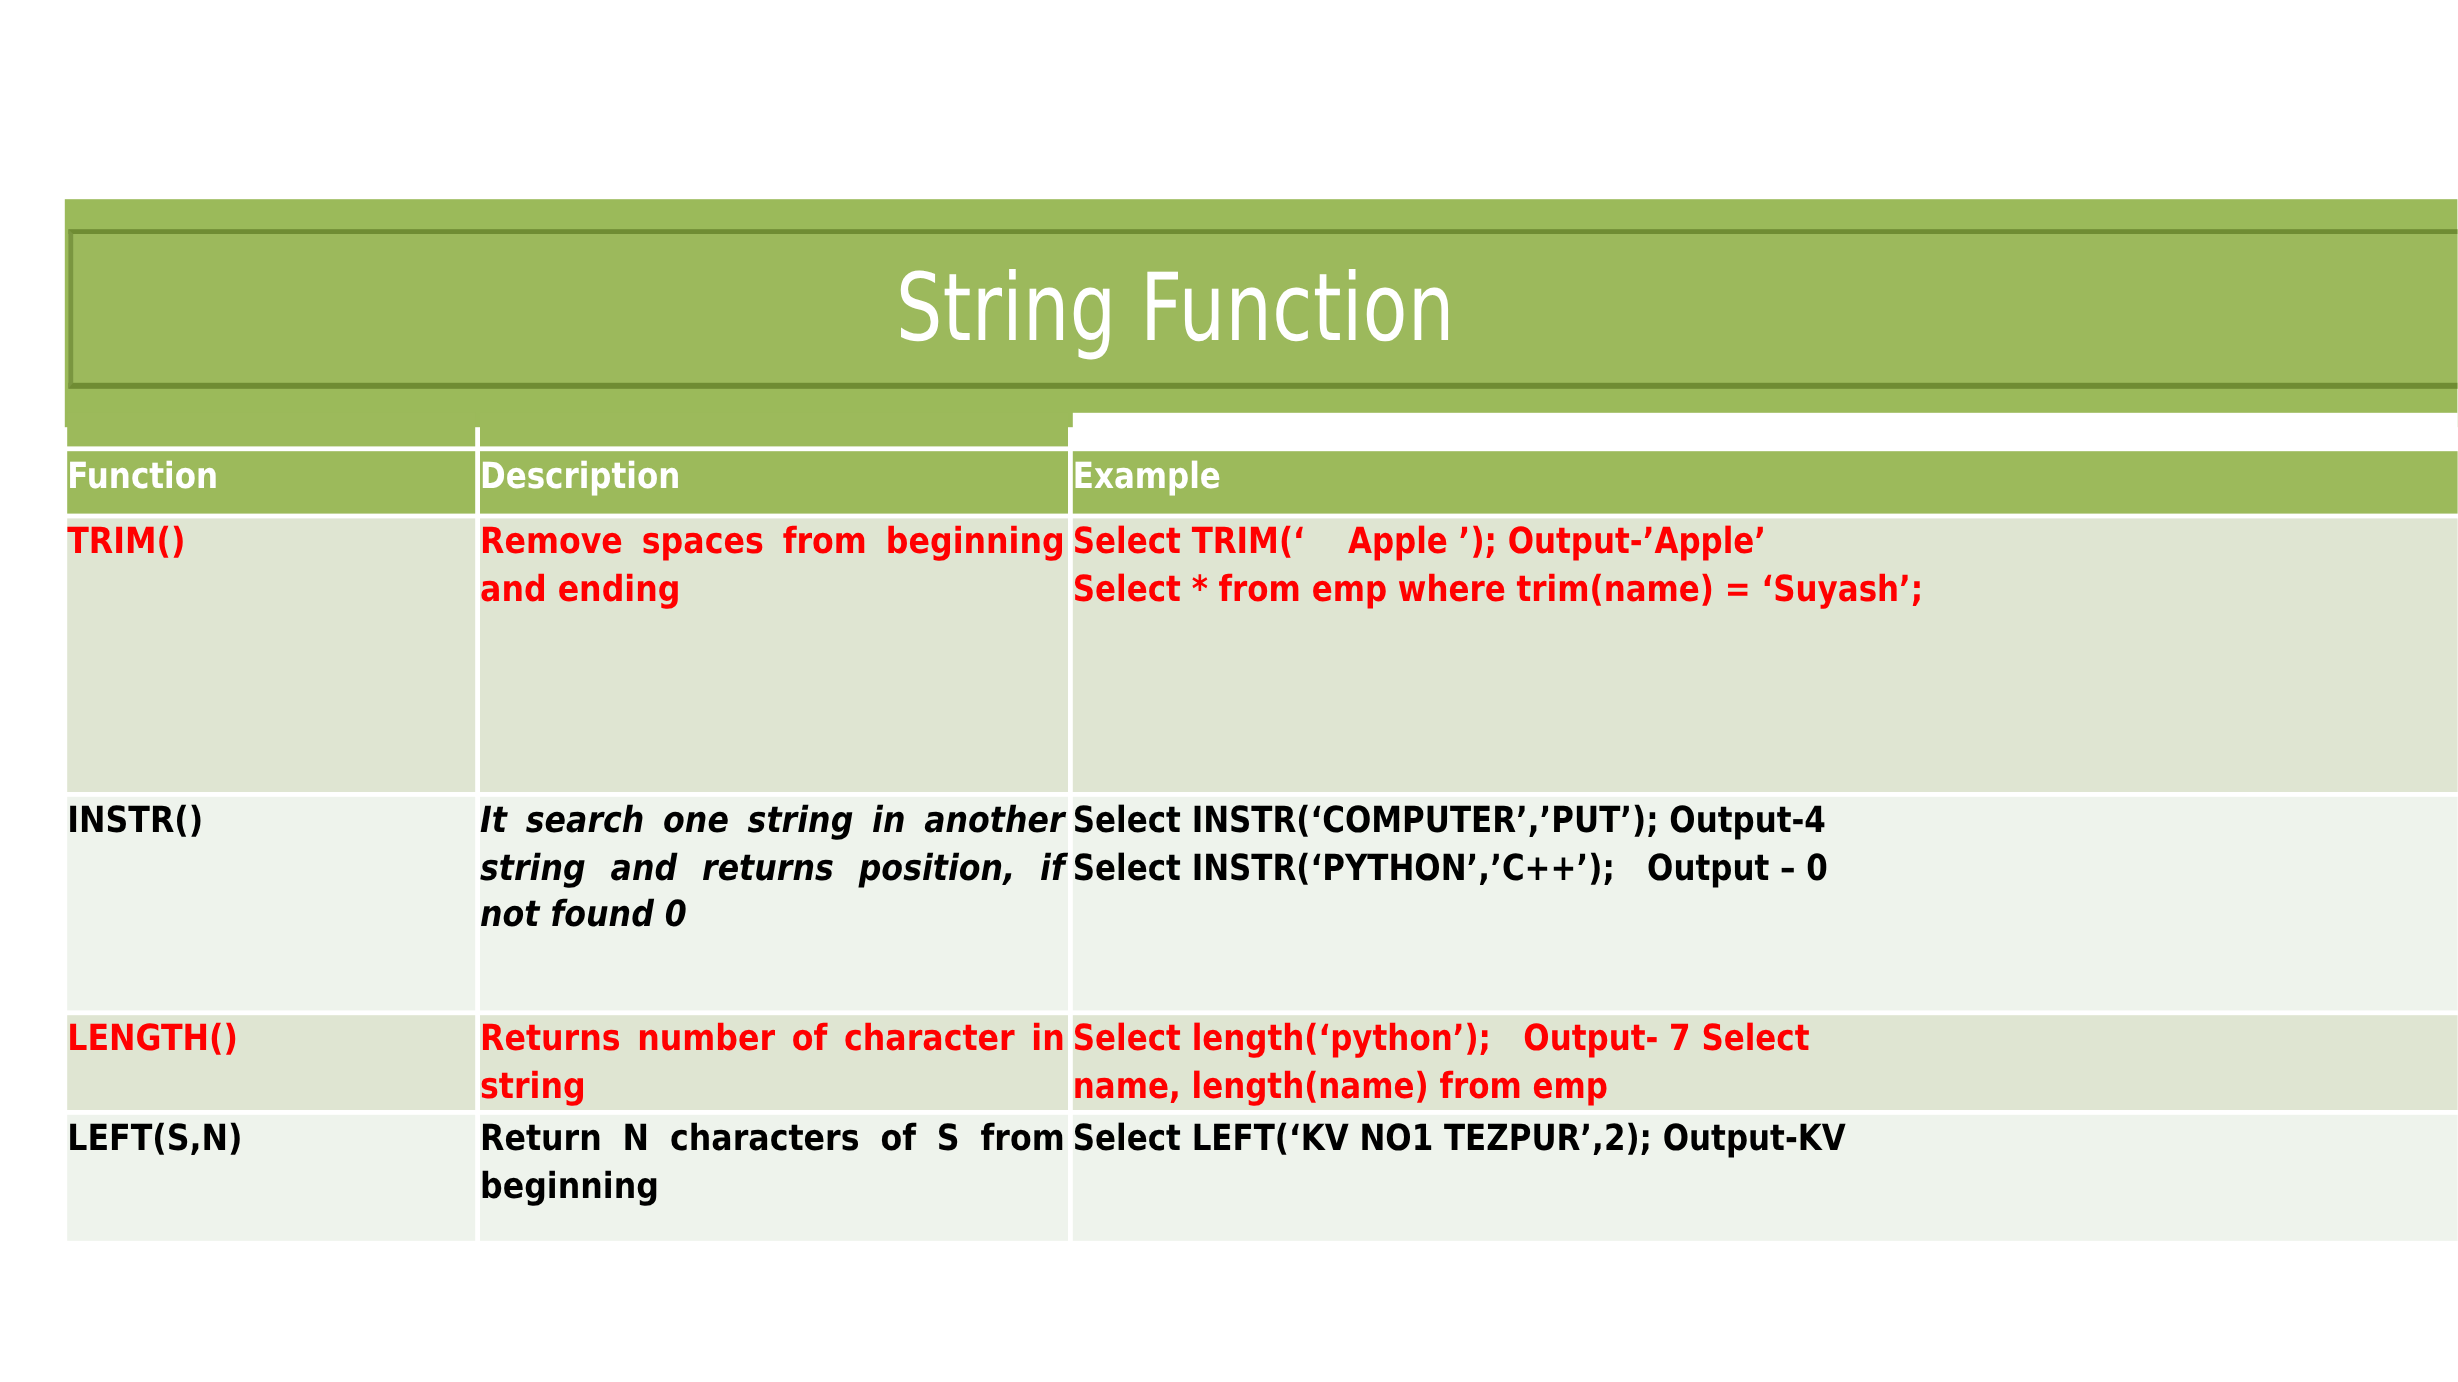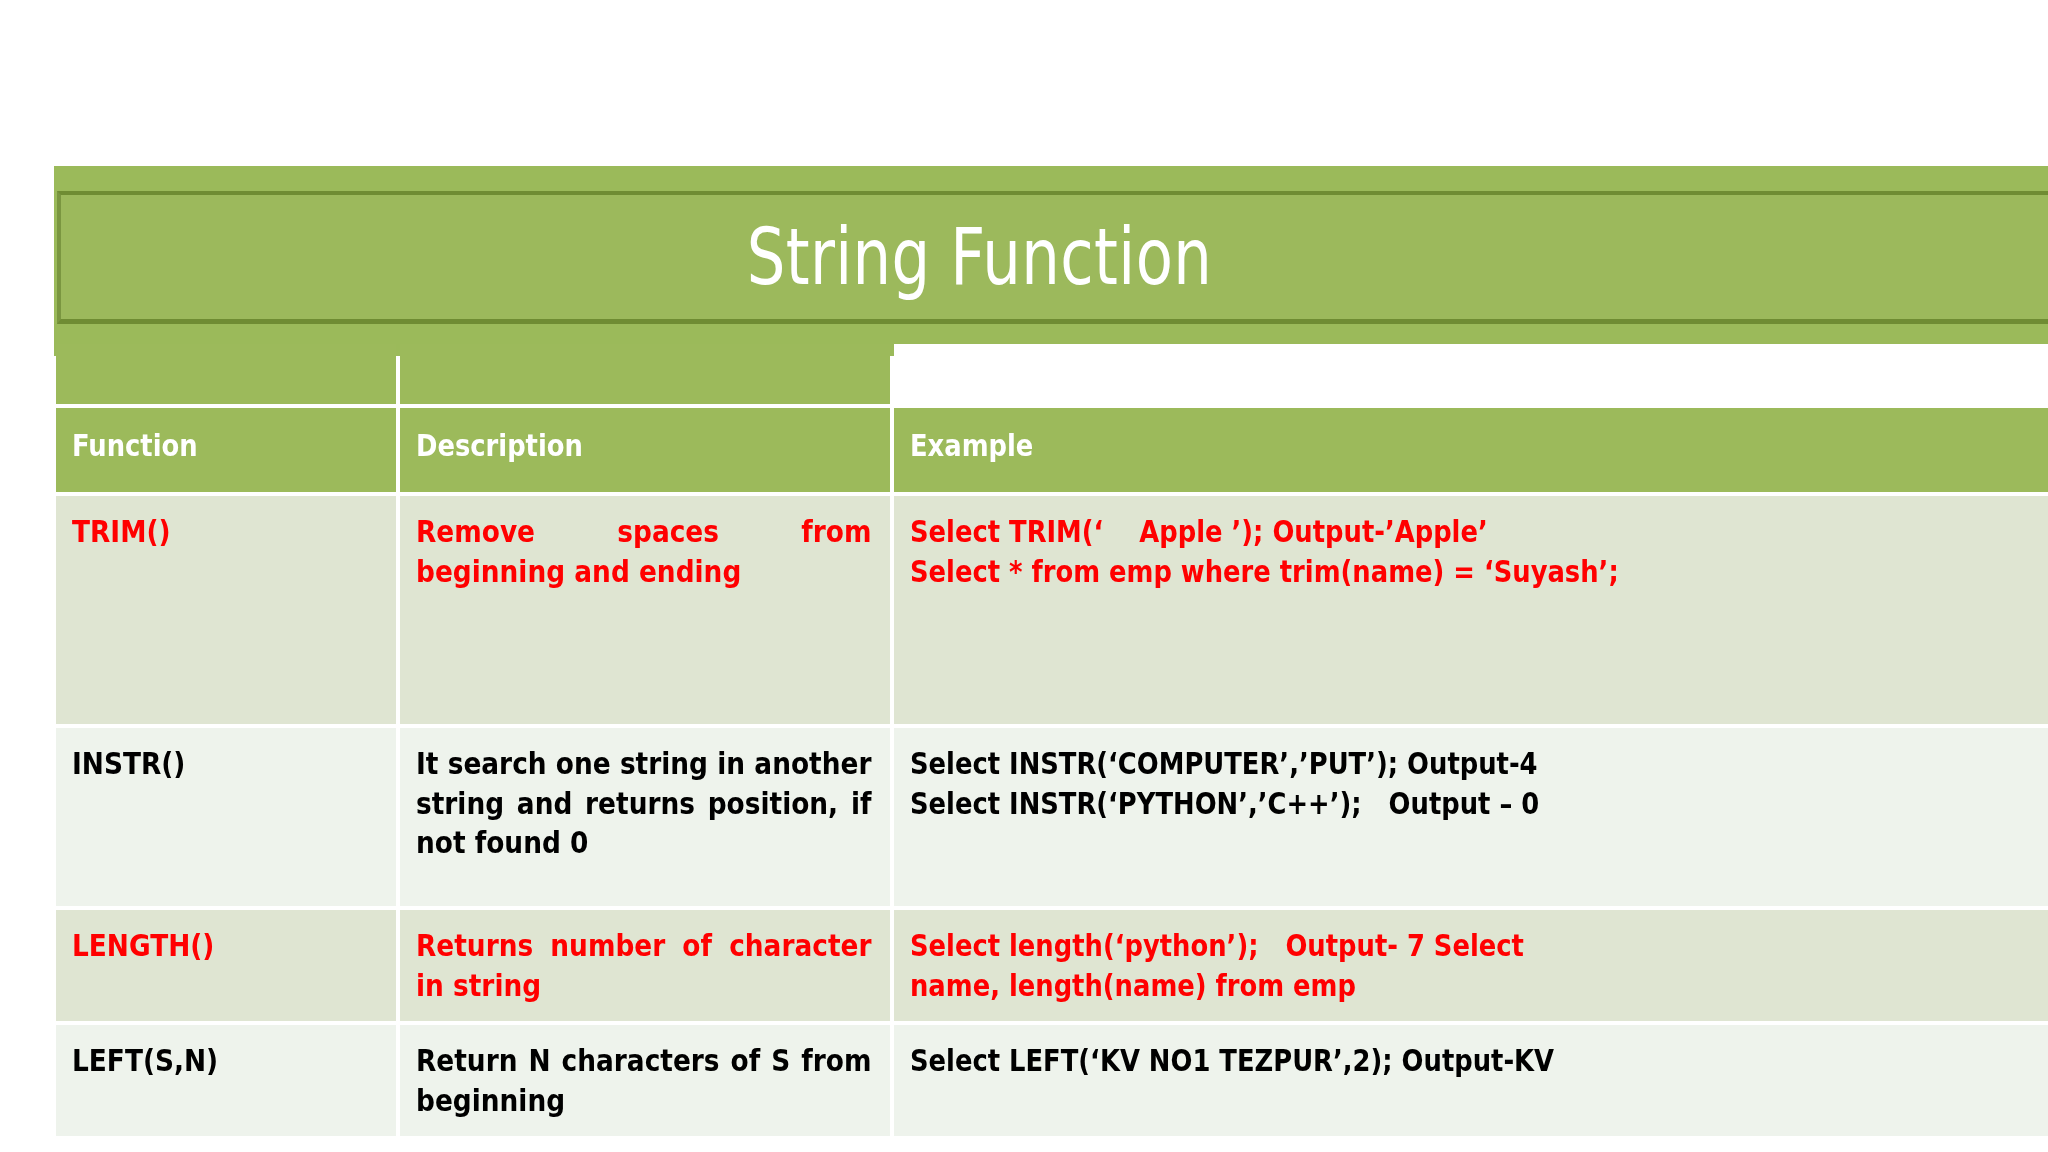--- a/index.html
+++ b/index.html
@@ -66,21 +66,21 @@
     top: 340px;
     width: 1996px;
   }
   table.fn-table {
     border-collapse: separate;
     border-spacing: 4px 4px;
     width: 1996px;
     table-layout: fixed;
   }
   table.fn-table td, table.fn-table th {
-    padding: 16px;
+    padding: 0;
     margin: 0;
     vertical-align: top;
   }
   col.c-func  { width: 340px; }
   col.c-desc  { width: 490px; }
   col.c-ex    { width: 1158px; }
 
   
   .strip td {
     height: 28px;
@@ -150,21 +150,21 @@
     width: 116%;
   }
 
   
   .h-trim   td { height: 228px; }
   .h-instr  td { height: 178px; }
   .h-length td { height: 66px; }
   .h-left   td { height: 105px; }
 
   .desc-cell-trim   { padding-top: 10px; }
-  .desc-cell-instr  { padding-top: 8px; }
+  .desc-cell-instr  { padding-top: 8px; font-style: italic; }
   .ex-cell-left     { padding-top: 6px; }
   .desc-cell-left   { padding-top: 18px; }
 </style>
 </head>
 <body>
 
 <div class="slide">
 
   <div class="title-band">
     <div class="title-inner">

